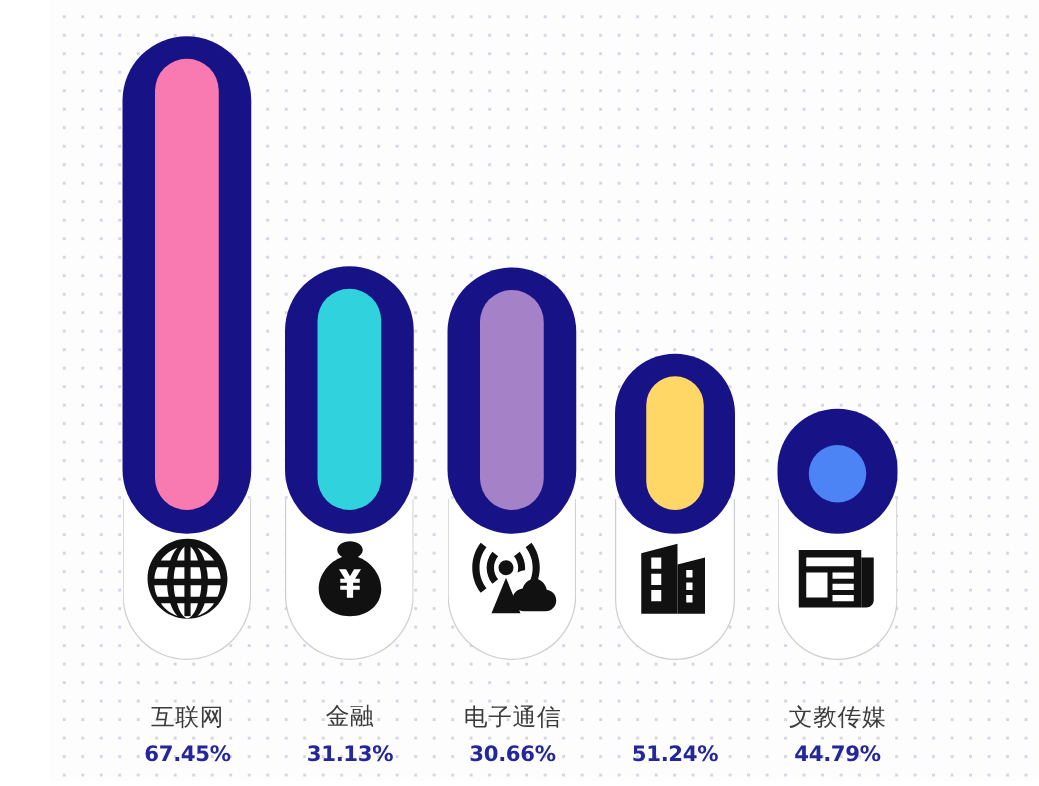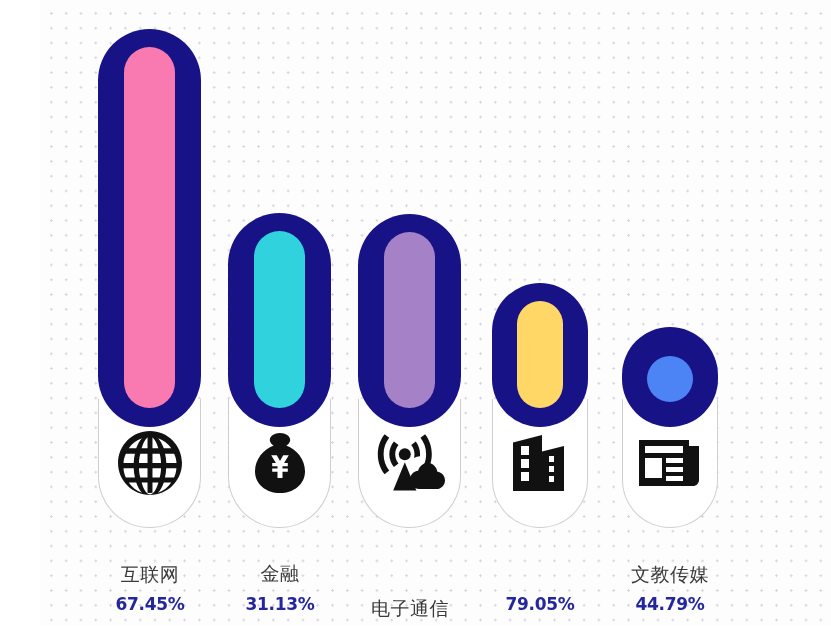--- a/index.html
+++ b/index.html
@@ -222,24 +222,25 @@
       <div class="cat-value" style="color: rgb(36, 38, 155);">67.45%</div>
     </div>
 
     <div class="label-col" style="left:220px; width:120px;">
       <div class="cat-name" style="color: rgb(59, 59, 59); font-family: Liberation Serif, serif;">金融</div>
       <div class="cat-value" style="color: rgb(36, 38, 155);">31.13%</div>
     </div>
 
     <div class="label-col" style="left:350px; width:120px;">
       <div class="cat-name" style="color: rgb(59, 59, 59);">电子通信</div>
+      <div class="cat-value" style="color: rgb(36, 38, 155);">30.66%</div>
     </div>
 
     <div class="label-col" style="left:480px; width:120px;">
-      <div class="cat-value" style="color: rgb(36, 38, 155);">79.05%</div>
+      <div class="cat-value" style="color: rgb(36, 38, 155);">51.24%</div>
     </div>
 
     <div class="label-col" style="left:610px; width:120px;">
       <div class="cat-name" style="color: rgb(59, 59, 59);">文教传媒</div>
       <div class="cat-value" style="color: rgb(36, 38, 155);">44.79%</div>
     </div>
 
   </div>
 </div>
 

